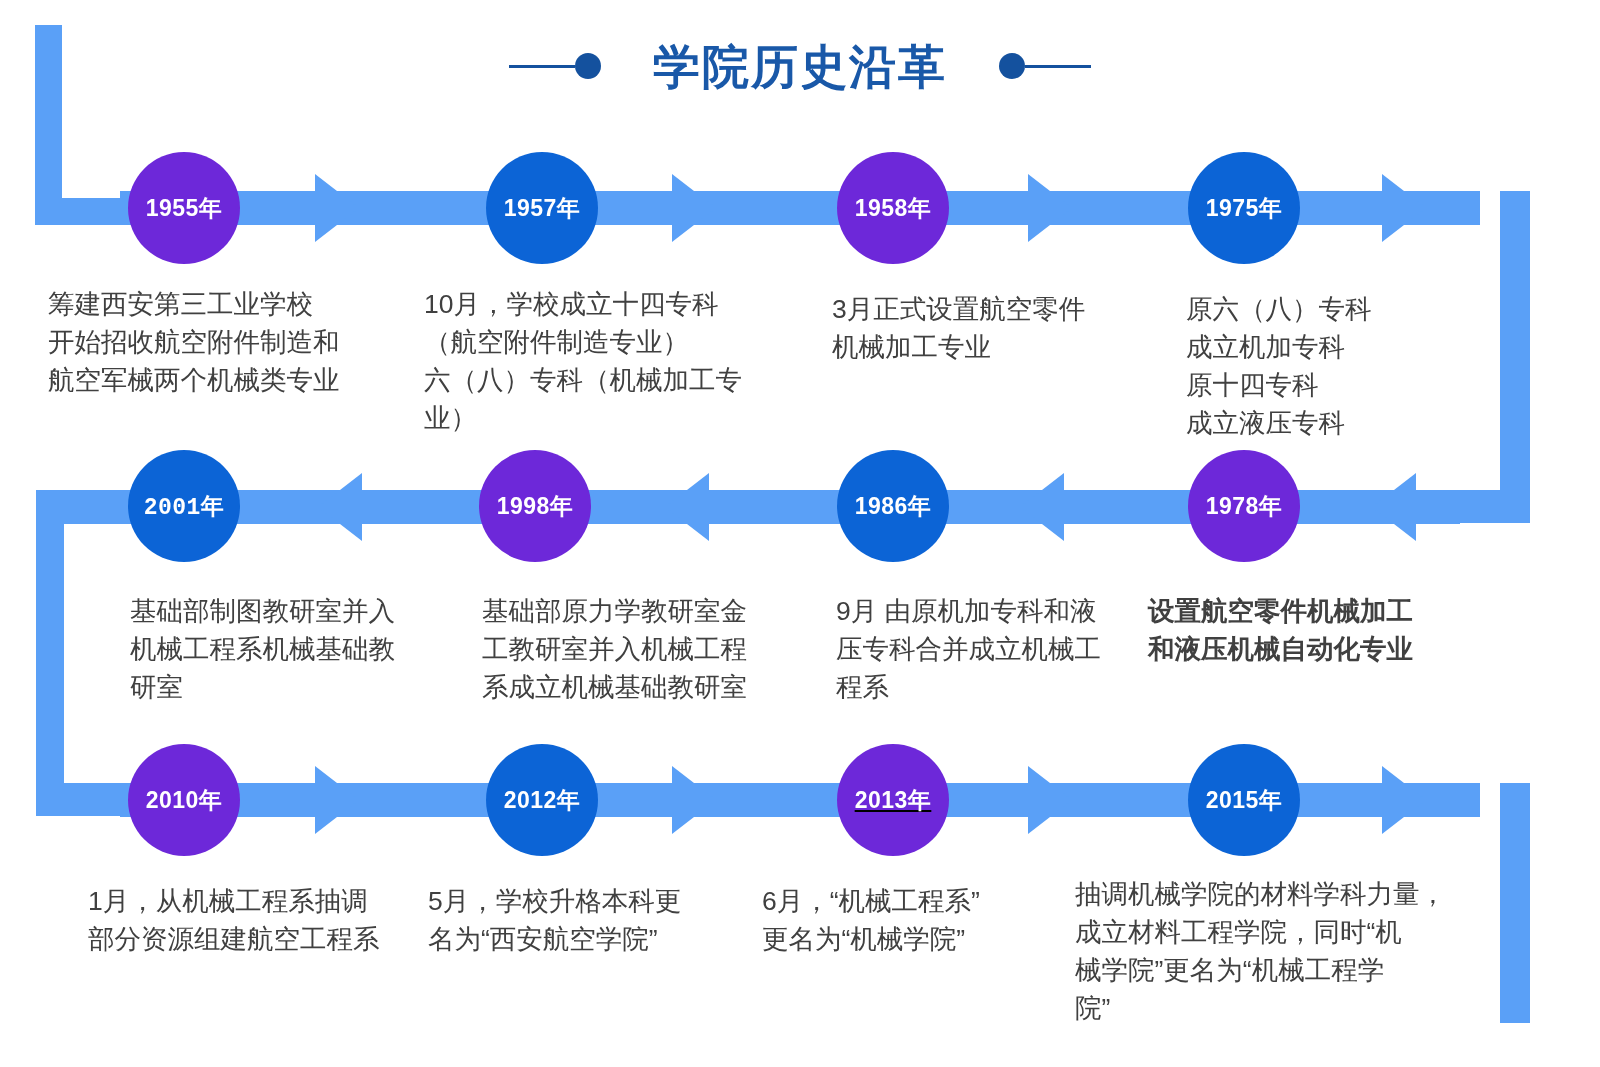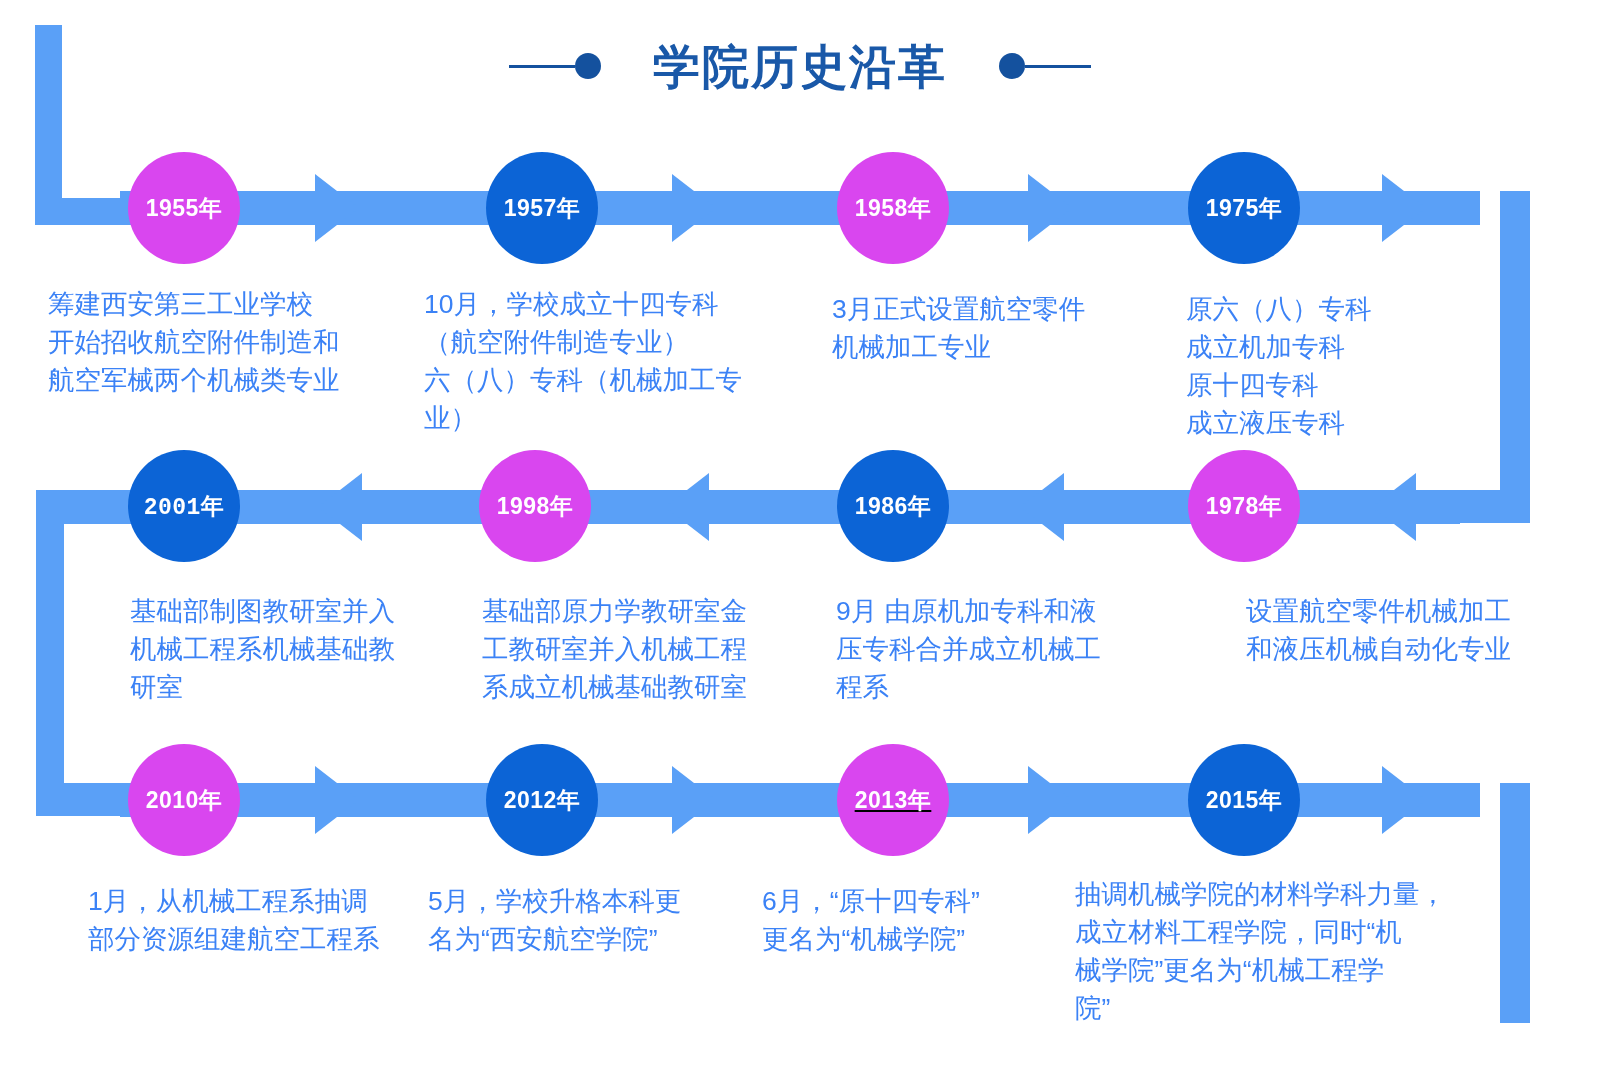--- a/index.html
+++ b/index.html
@@ -35,31 +35,31 @@
   }
   .arrow.left {
     border-top: 34px solid transparent;
     border-bottom: 34px solid transparent;
     border-right: 44px solid #5AA0F7;
   }
 
   
   .node { position: absolute; width: 112px; height: 112px; border-radius: 50%;
           display: flex; align-items: center; justify-content: center; }
-  .node.dark  { background: #d946ef; }
+  .node.dark  { background: #6d28d9; }
   .node.light { background: #0C64D6; }
   .node span {
     color: #ffffff; font-size: 23px; font-weight: 700;
     letter-spacing: 0.5px; white-space: nowrap;
   }
 
   
   .desc {
     position: absolute;
-    color: #3b82f6;
+    color: #404040;
     font-size: 26.5px;
     line-height: 1.44;
     font-family: "Liberation Sans", "DejaVu Sans", sans-serif;
     white-space: pre-line;
     word-break: break-all;
   }
 </style>
 </head>
 <body>
 
@@ -143,40 +143,40 @@
 
   <div class="desc" style="left:130px; top:592px; width:330px;">基础部制图教研室并入
 机械工程系机械基础教
 研室</div>
   <div class="desc" style="left:482px; top:592px; width:330px;">基础部原力学教研室金
 工教研室并入机械工程
 系成立机械基础教研室</div>
   <div class="desc" style="left:836px; top:592px; width:330px;">9月  由原机加专科和液
 压专科合并成立机械工
 程系</div>
-  <div class="desc" style="left:1246px; top:592px; width:330px;">设置航空零件机械加工
+  <div class="desc" style="left:1148px; top:592px; width:330px;font-weight:bold;">设置航空零件机械加工
 和液压机械自动化专业</div>
 
   <div class="node dark" style="left:128px; top:744px;">
     <span>2010年</span>
   </div>
   <div class="node light" style="left:486px; top:744px;">
     <span>2012年</span>
   </div>
   <div class="node dark" style="left:837px; top:744px;text-decoration:underline;">
     <span>2013年</span>
   </div>
   <div class="node light" style="left:1188px; top:744px;">
     <span>2015年</span>
   </div>
 
   <div class="desc" style="left:48px; top:882px; width:330px;margin-left:40px;">1月，从机械工程系抽调
 部分资源组建航空工程系</div>
   <div class="desc" style="left:428px; top:882px; width:300px;">5月，学校升格本科更
 名为“西安航空学院”</div>
-  <div class="desc" style="left:762px; top:882px; width:300px;">6月，“原十四专科”
+  <div class="desc" style="left:762px; top:882px; width:300px;">6月，“机械工程系”
 更名为“机械学院”</div>
   <div class="desc" style="left:1075px; top:875px; width:390px;">抽调机械学院的材料学科力量，
 成立材料工程学院，同时“机
 械学院”更名为“机械工程学
 院”</div>
 
 </div>
 
 </body></html>

